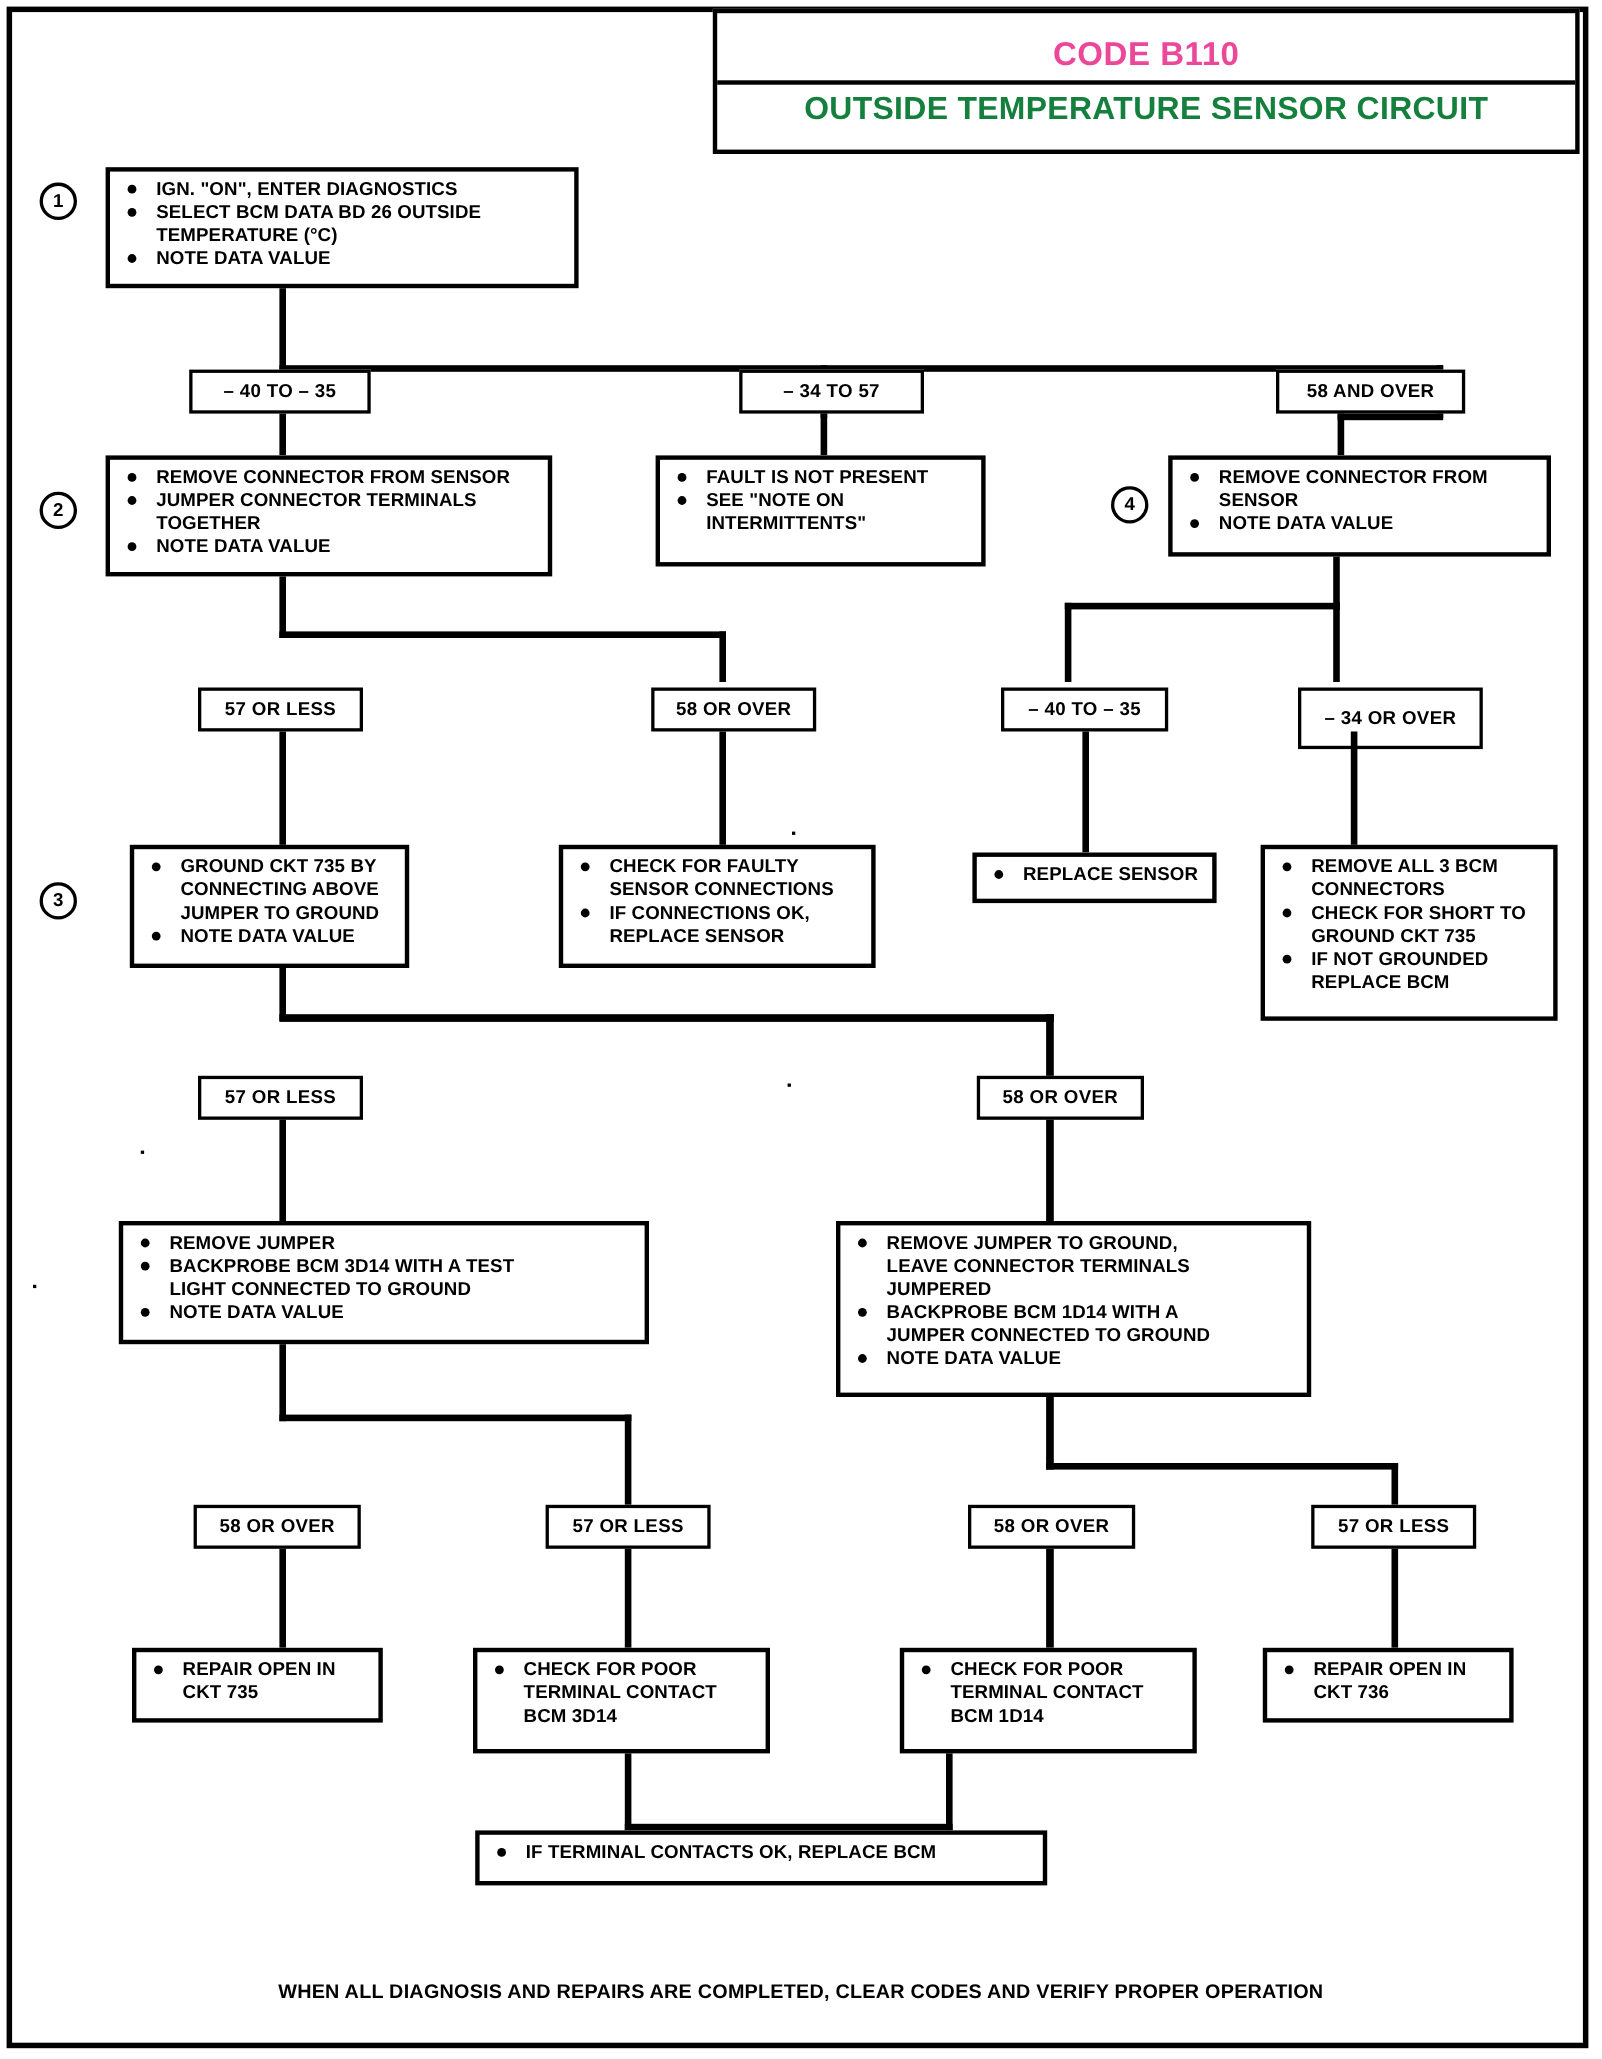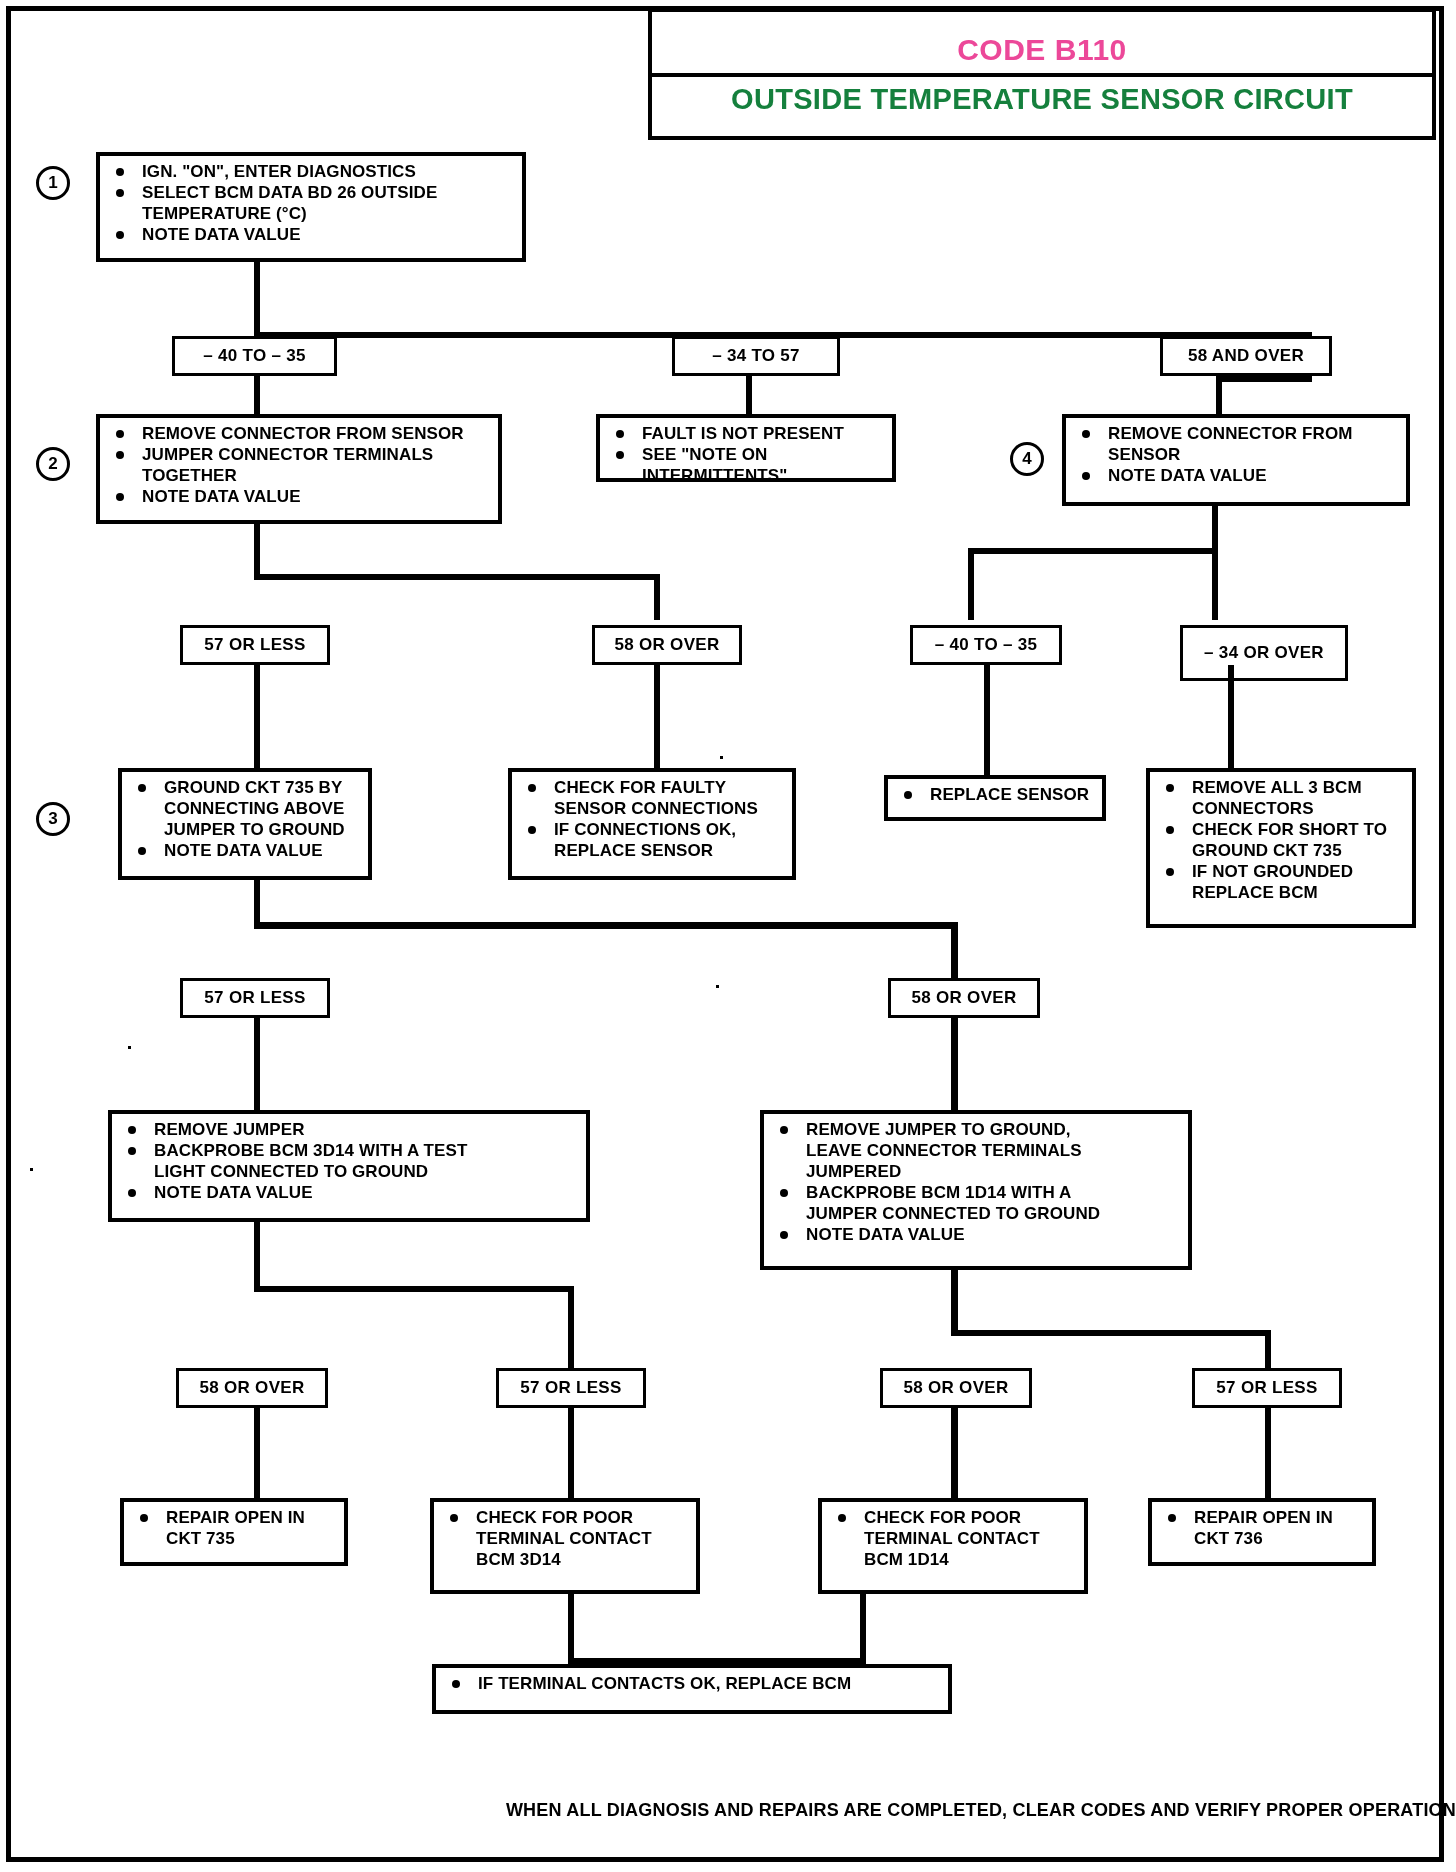--- a/index.html
+++ b/index.html
@@ -204,21 +204,21 @@
 
   <div class="node box" style="left:96px; top:414px; width:406px; height:110px;">
     <ul class="bullets">
       <li>REMOVE CONNECTOR FROM SENSOR</li>
       <li>JUMPER CONNECTOR TERMINALS</li>
       <li class="nobul">TOGETHER</li>
       <li>NOTE DATA VALUE</li>
     </ul>
   </div>
 
-  <div class="node box" style="left:596px; top:414px; width:300px; height:68px;">
+  <div class="node box" style="left:596px; top:414px; width:300px; height:101px;">
     <ul class="bullets">
       <li>FAULT IS NOT PRESENT</li>
       <li>SEE "NOTE ON</li>
       <li class="nobul">INTERMITTENTS"</li>
     </ul>
   </div>
 
   <div class="stepnum" style="left:1010px; top:442px;">4</div>
 
   <div class="node box" style="left:1062px; top:414px; width:348px; height:92px;">
@@ -386,19 +386,19 @@
   <div class="ln" style="left:568px; top:1594px; width:6px; height:70px;"></div>
   <div class="ln" style="left:860px; top:1594px; width:6px; height:70px;"></div>
   <div class="ln" style="left:568px; top:1658px; width:298px; height:6px;"></div>
 
   <div class="node box" style="left:432px; top:1664px; width:520px; height:50px;">
     <ul class="bullets">
       <li>IF TERMINAL CONTACTS  OK, REPLACE  BCM</li>
     </ul>
   </div>
 
-  <div class="footer-note" style="left:0px; top:1800px; width:1456px;text-align:right;">WHEN ALL DIAGNOSIS AND REPAIRS ARE COMPLETED, CLEAR CODES AND VERIFY PROPER OPERATION</div>
+  <div class="footer-note" style="left:0px; top:1800px; width:1456px;">WHEN ALL DIAGNOSIS AND REPAIRS ARE COMPLETED, CLEAR CODES AND VERIFY PROPER OPERATION</div>
 
   <div class="speck" style="left:30px; top:1168px;"></div>
   <div class="speck" style="left:720px; top:756px;"></div>
   <div class="speck" style="left:716px; top:985px;"></div>
   <div class="speck" style="left:128px; top:1046px;"></div>
 </div>
 
 </body></html>

